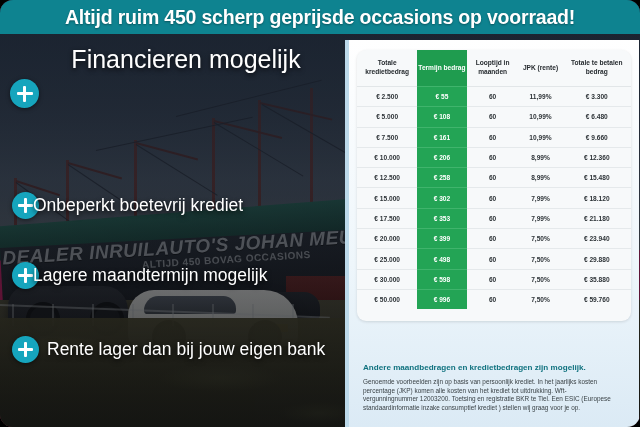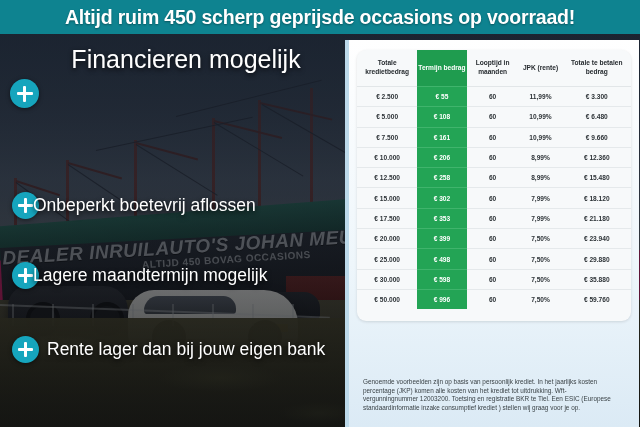--- a/index.html
+++ b/index.html
@@ -9,20 +9,21 @@
   }
   body {
     font-family: "Liberation Sans", sans-serif;
   }
   #stage {
     position: relative;
     width: 640px;
     height: 427px;
     overflow: hidden;
     background: #be185d;
+    border-radius: 13px;
   }
 
   
   .photo {
     position: absolute;
     left: 0; top: 0;
     width: 640px; height: 427px;
     overflow: hidden;
   }
   .sky {
@@ -403,21 +404,21 @@
   </div>
 
   <div class="left">
 
     <span class="plus plus-hero"></span>
     <div class="headline">
       <div class="l1">Financieren mogelijk</div>
     </div>
 
     <span class="plus" style="left:12px; top:158px;"></span>
-    <div class="bullet" style="top:161px;">Onbeperkt boetevrij aflossen</div>
+    <div class="bullet" style="top:161px;">Onbeperkt boetevrij krediet</div>
 
     <span class="plus" style="left:12px; top:228px;"></span>
     <div class="bullet" style="top:231px;">Lagere maandtermijn mogelijk</div>
 
     <span class="plus" style="left:12px; top:302px;"></span>
     <div class="bullet" style="top:305px;padding-left:14px;">Rente lager dan bij jouw eigen bank</div>
   </div>
 
   <div class="card">
 
@@ -515,17 +516,18 @@
               <td class="hl">€ 996</td>
               <td>60</td>
               <td>7,50%</td>
               <td>€ 59.760</td>
             </tr>
           </tbody>
       </table>
       <div class="table-pad-bottom"></div>
     </div>
 
+    <div class="note-title">Andere maandbedragen en kredietbedragen zijn mogelijk.</div>
     <div class="note-body">Genoemde voorbeelden zijn op basis van persoonlijk krediet. In het jaarlijks kosten percentage (JKP) komen alle kosten van het krediet tot uitdrukking. Wft-vergunningnummer 12003200. Toetsing en registratie BKR te Tiel. Een ESIC (Europese standaardinformatie inzake consumptief krediet ) stellen wij graag voor je op.</div>
 
 
   </div>
 </div>
 
 </body></html>

